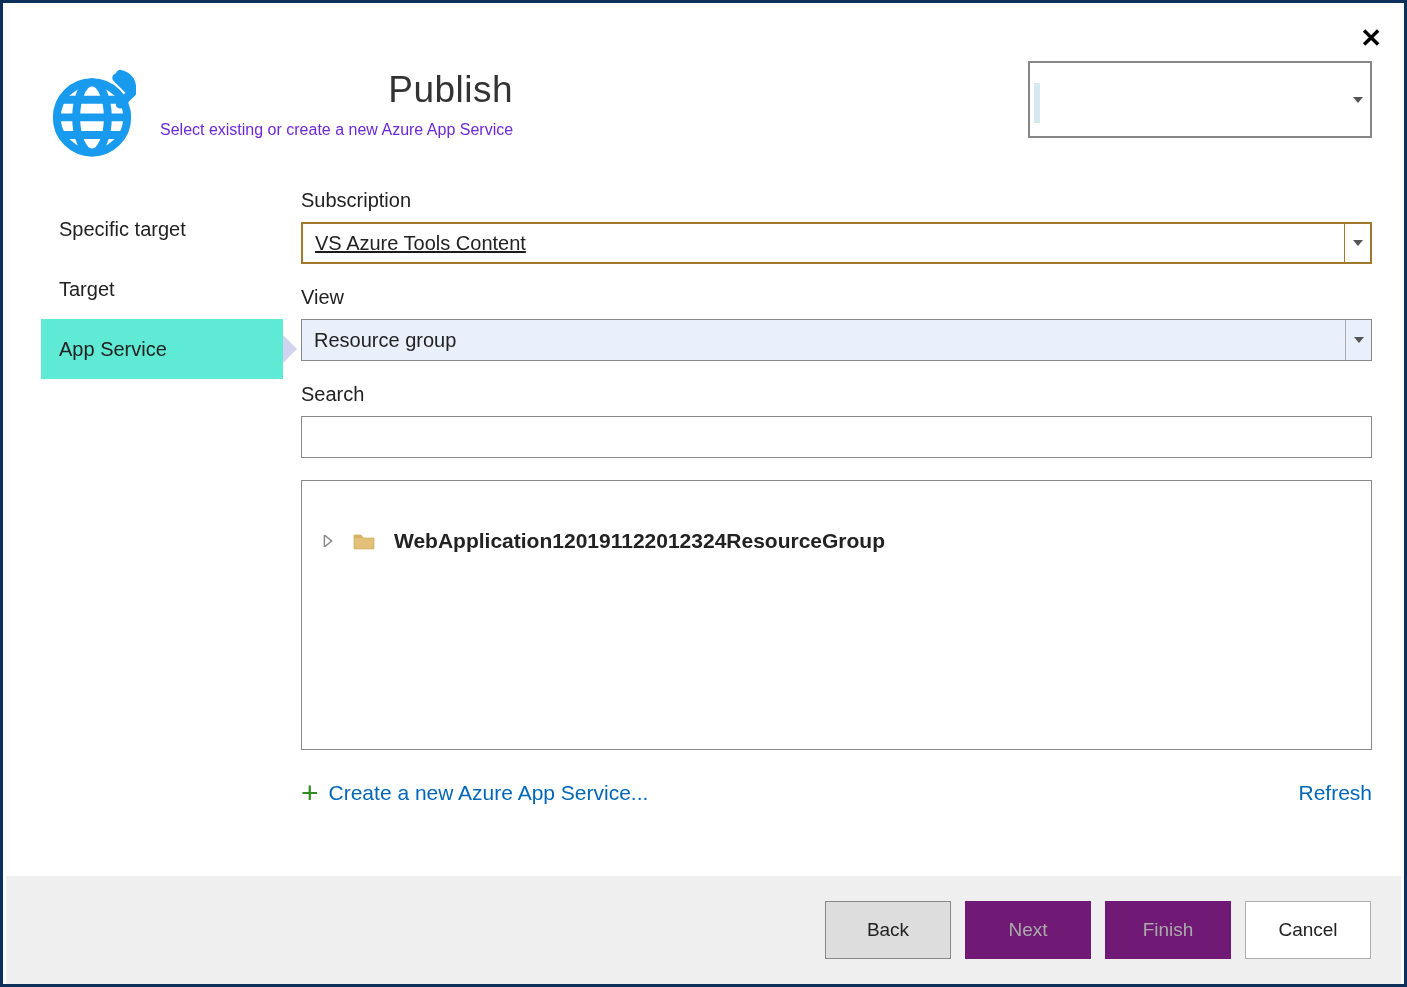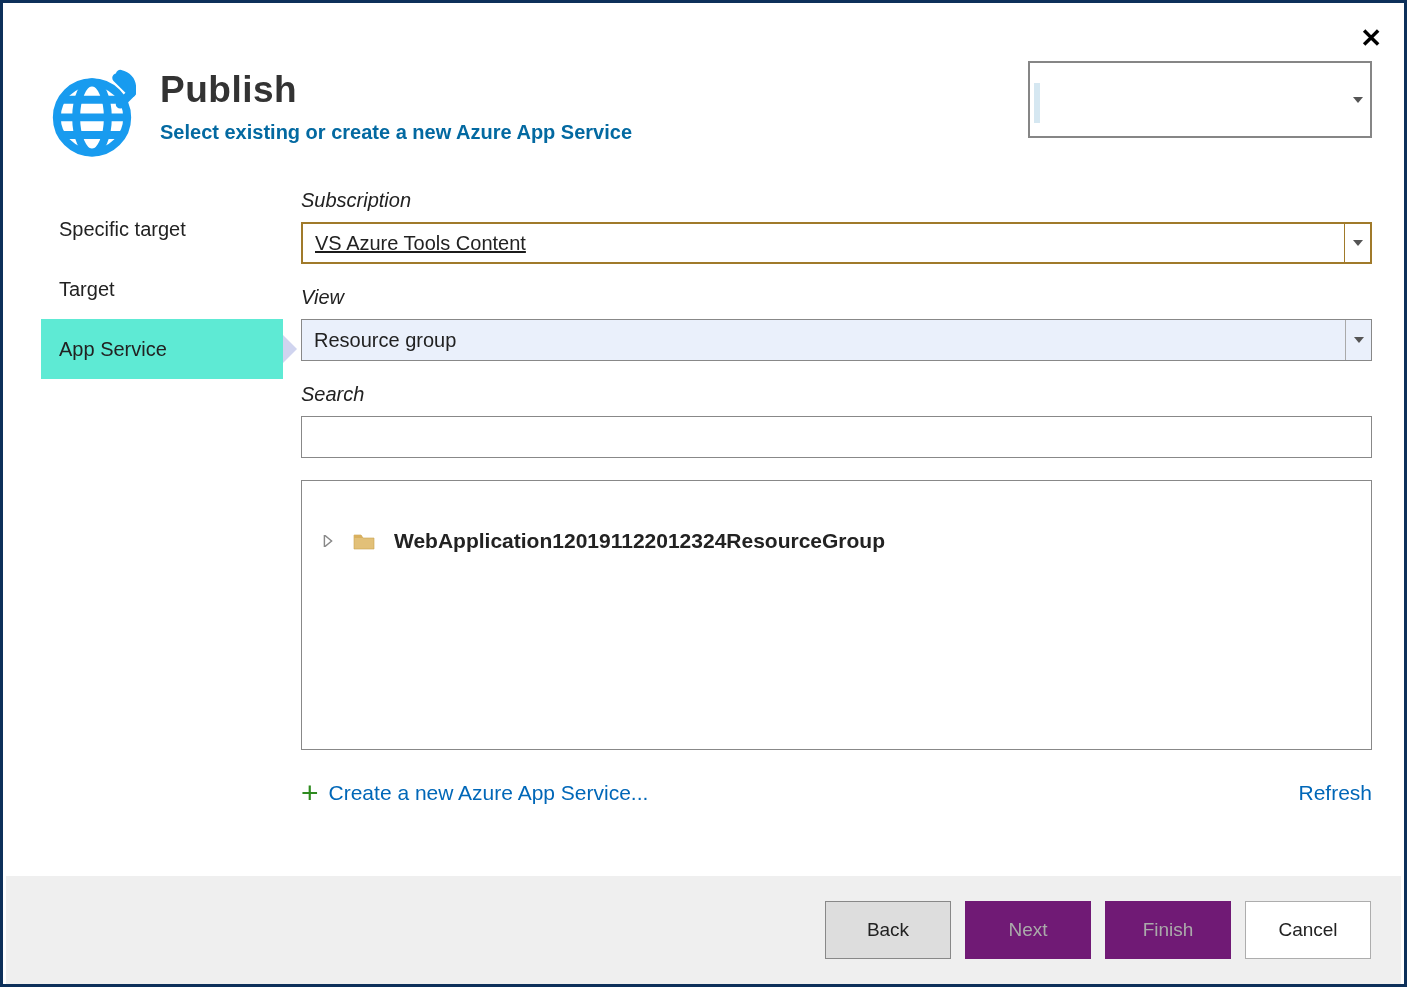--- a/index.html
+++ b/index.html
@@ -29,29 +29,30 @@
   position: relative;
 }
 .header-icon {
   width: 88px;
   height: 88px;
   flex: 0 0 88px;
   margin-right: 24px;
 }
 .header-text h1 {
   font-size: 37px;
-  font-weight: 700;
+  font-weight: 400;
   color: #333;
   margin-bottom: 10px;
   letter-spacing: 0.5px;
+  text-align: right;
 }
 .header-text p {
-  font-size: 20px;
-  font-weight: 700;
-  color: #0369a1;
+  font-size: 16px;
+  font-weight: 400;
+  color: #6d28d9;
 }
 .top-dropdown {
   position: absolute;
   top: 58px;
   right: 32px;
   width: 344px;
   height: 77px;
   border: 2px solid #868686;
   background: #fff;
   display: flex;
@@ -118,21 +119,20 @@
 
 .main {
   flex: 1;
   padding-left: 18px;
 }
 .field-group { margin-bottom: 22px; }
 .field-label {
   font-size: 20px;
   color: #222;
   margin-bottom: 10px;
-  font-style: italic;
 }
 .combo {
   width: 100%;
   height: 42px;
   border: 1px solid #888;
   display: flex;
   align-items: center;
   background: #fff;
 }
 .combo.highlight {

